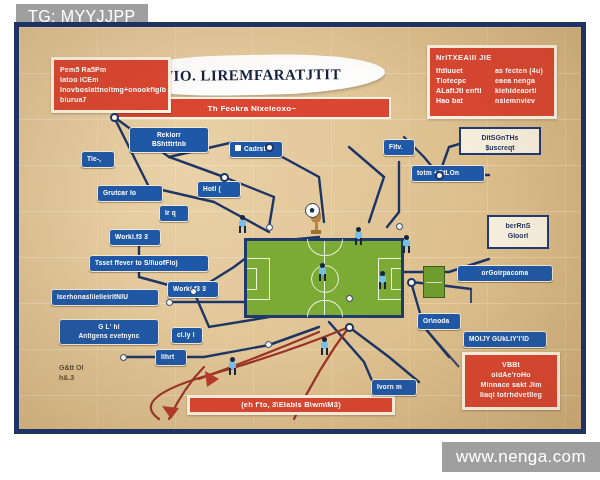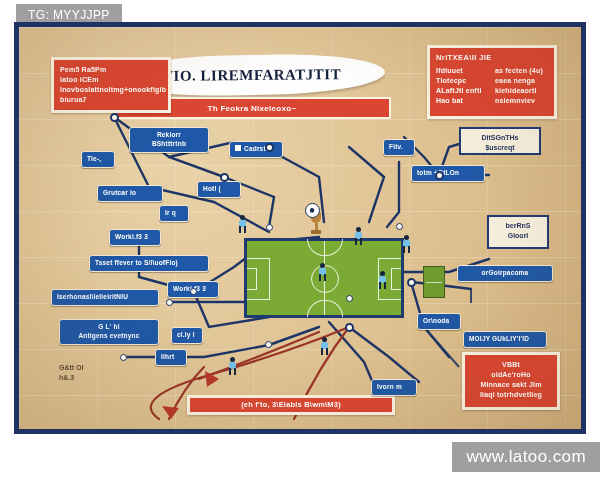--- a/index.html
+++ b/index.html
@@ -120,29 +120,29 @@
   #ball:after{content:"";position:absolute;left:3.5px;top:3.5px;width:5px;height:5px;
     background:#18304f;clip-path:polygon(50% 0,100% 38%,81% 100%,19% 100%,0 38%);}
 
   
   .node{position:absolute;width:9px;height:9px;border-radius:50%;
     background:#fdfaf2;border:2px solid #1d3566;box-sizing:border-box;}
   .node.sm{width:7px;height:7px;border-width:1.5px;}
 
   
   .wm{position:absolute;background:rgba(125,125,125,.74);color:#fff;
-      font-size:12px;letter-spacing:.4px;padding:4px 12px;}
+      font-size:16px;letter-spacing:.4px;padding:4px 12px;}
   #wm-tl{left:16px;top:4px;}
   #wm-br{right:0;bottom:8px;font-size:17px;padding:5px 14px;}
 </style>
 </head>
 <body>
 
 <div class="wm" id="wm-tl">TG: MYYJJPP</div>
-<div class="wm" id="wm-br">www.latoo.com</div>
+<div class="wm" id="wm-br">www.nenga.com</div>
 
 <div id="poster">
   <div id="poster-inner">
     <div id="paper-texture"></div>
 
     <svg id="wires" viewBox="0 0 562 402">
       <g fill="none" stroke="#1d3566" stroke-width="2.4" stroke-linecap="round">
         <path d="M95,90 L150,130 L205,150"></path>
         <path d="M150,130 L215,115 L250,120"></path>
         <path d="M205,150 L255,170 L250,200"></path>

